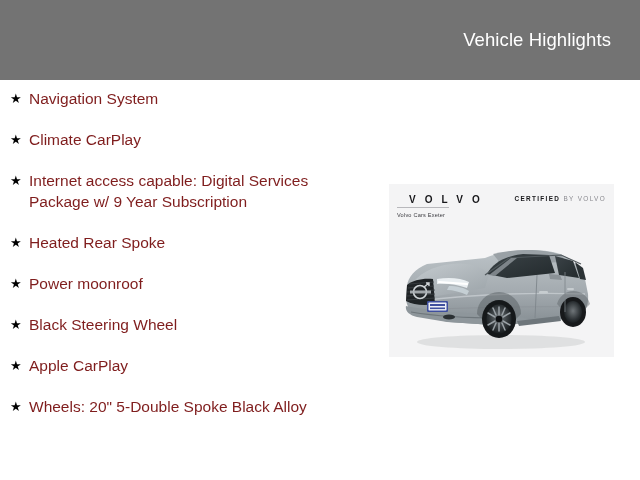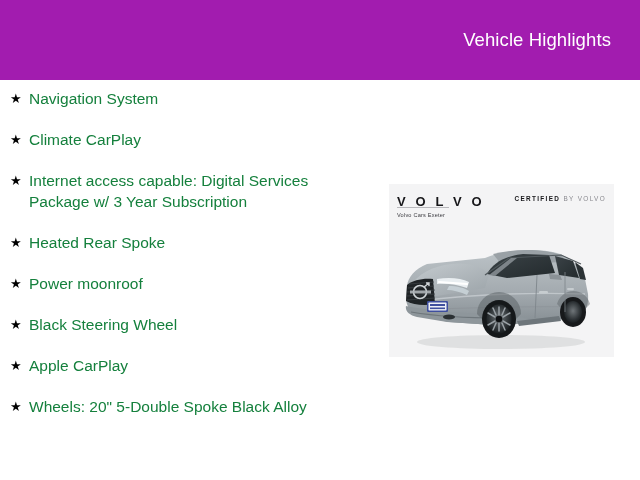--- a/index.html
+++ b/index.html
@@ -15,21 +15,21 @@
     position: relative;
   }
 
   
   .header-bar {
     position: absolute;
     left: 0;
     top: 0;
     width: 640px;
     height: 80px;
-    background: #a21caf;
+    background: #737373;
   }
   .header-title {
     position: absolute;
     right: 29px;
     top: 29px;
     color: #ffffff;
     font-size: 18.5px;
     line-height: 22px;
     letter-spacing: 0.1px;
     white-space: nowrap;
@@ -54,21 +54,21 @@
     width: 19px;
     font-size: 13px;
     line-height: 21px;
     color: #000000;
     text-align: left;
   }
   .highlight-text {
     flex: 1 1 auto;
     font-size: 15.5px;
     line-height: 21px;
-    color: #15803d;
+    color: #7f1d1d;
     max-width: 300px;
   }
 
   
   .vehicle-card {
     position: absolute;
     left: 389px;
     top: 184px;
     width: 225px;
     height: 173px;
@@ -77,23 +77,23 @@
   }
   .card-brand-row {
     position: absolute;
     left: 0;
     top: 0;
     width: 225px;
     height: 46px;
   }
   .volvo-wordmark {
     position: absolute;
-    left: 8px;
+    left: 20px;
     top: 10px;
-    font-size: 13px;
+    font-size: 10px;
     font-weight: bold;
     letter-spacing: 3.1px;
     color: #17171a;
   }
   .brand-rule {
     position: absolute;
     left: 8px;
     top: 23px;
     width: 52px;
     height: 1px;
@@ -142,21 +142,21 @@
     <span class="highlight-text">Navigation System</span>
   </div>
 
   <div class="highlight-item">
     <span class="bullet-star">★</span>
     <span class="highlight-text">Climate CarPlay</span>
   </div>
 
   <div class="highlight-item">
     <span class="bullet-star">★</span>
-    <span class="highlight-text">Internet access capable: Digital Services Package w/ 3 Year Subscription</span>
+    <span class="highlight-text">Internet access capable: Digital Services Package w/ 9 Year Subscription</span>
   </div>
 
   <div class="highlight-item">
     <span class="bullet-star">★</span>
     <span class="highlight-text">Heated Rear Spoke</span>
   </div>
 
   <div class="highlight-item">
     <span class="bullet-star">★</span>
     <span class="highlight-text">Power moonroof</span>

